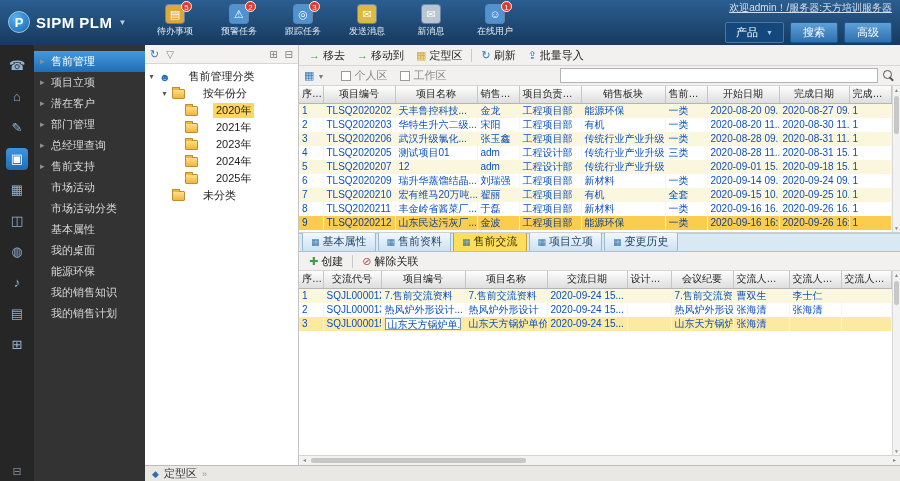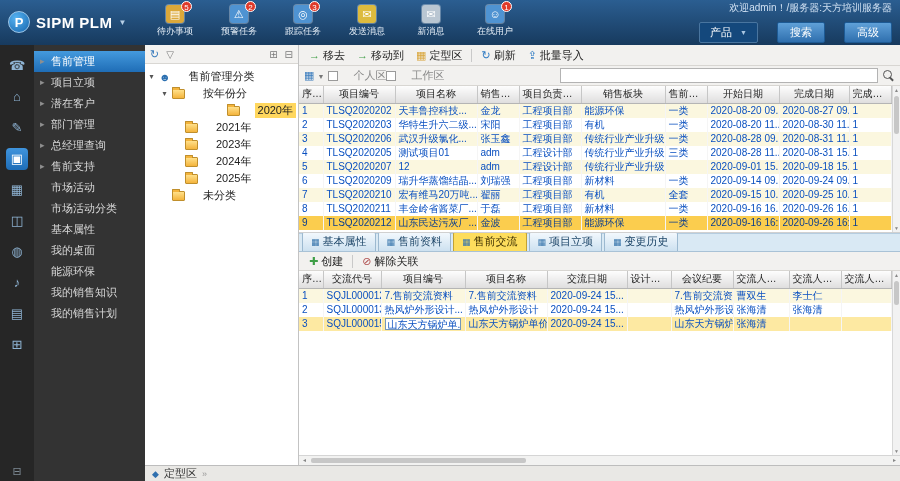--- a/index.html
+++ b/index.html
@@ -2,31 +2,31 @@
 <html><head>
 <meta charset="utf-8">
 <style>
 *{margin:0;padding:0;box-sizing:border-box;}
 html,body{background:#9a9a9a;}
 body{font-family:"Liberation Sans","DejaVu Sans",sans-serif;}
 .app{position:relative;width:900px;height:481px;background:#fff;overflow:hidden;font-size:11px;color:#333;}
 
 
 .topbar{position:absolute;top:0;left:0;right:0;height:45px;background:linear-gradient(#2b5e91,#173a5e);}
-.welcome{position:absolute;top:1px;right:8px;font-size:10px;color:#cfe0f2;white-space:nowrap;}
+.welcome{position:absolute;top:1px;right:8px;font-size:10px;color:#cfe0f2;white-space:nowrap;text-decoration:underline;}
 .logo{position:absolute;left:8px;top:11px;display:flex;align-items:center;gap:6px;}
 .logo-circle{width:22px;height:22px;border-radius:50%;background:radial-gradient(circle at 35% 30%,#56b2f1,#1565ad);color:#fff;font-weight:bold;font-size:13px;display:flex;align-items:center;justify-content:center;border:1px solid #9cc6e8;}
 .logo-text{color:#fff;font-weight:bold;font-size:15px;letter-spacing:.5px;}
 .logo-caret{color:#b7cfe6;font-size:8px;}
 .top-icons{position:absolute;left:150px;top:5px;display:flex;gap:14px;}
 .ticon{position:relative;width:50px;text-align:center;cursor:pointer;}
 .ticon-ic{display:block;width:18px;height:18px;margin:0 auto;border-radius:3px;color:#fff;font-size:11px;line-height:18px;box-shadow:0 0 0 1px rgba(255,255,255,.3);}
 .ticon-lb{display:block;margin-top:2px;font-size:9px;color:#e4edf6;white-space:nowrap;}
 .badge{position:absolute;top:-4px;left:31px;min-width:11px;height:11px;border-radius:6px;background:#e03a2a;color:#fff;font-size:8px;line-height:11px;padding:0 2px;border:1px solid #fff;}
-.top-right{position:absolute;right:8px;top:22px;display:flex;gap:19px;align-items:center;}
+.top-right{position:absolute;right:8px;top:22px;display:flex;gap:6px;align-items:center;}
 .btn-product{background:#14487c;border:1px solid #49759f;color:#fff;font-size:11px;padding:2px 10px;border-radius:2px;display:flex;gap:8px;align-items:center;cursor:pointer;}
 .btn-product .caret{font-size:7px;color:#a9c6e2;}
 .btn-top{background:linear-gradient(#5fa0d8,#2f6fae);border:1px solid #1d5a94;color:#fff;font-size:11px;padding:2px 12px;border-radius:2px;cursor:pointer;}
 
 
 .body{position:absolute;top:45px;left:0;right:0;bottom:0;display:flex;}
 .iconstrip{width:34px;background:#262626;display:flex;flex-direction:column;align-items:center;padding-top:10px;gap:9px;position:relative;flex:none;}
 .sicon{width:22px;height:22px;border-radius:4px;color:#8fb4d4;font-size:13px;line-height:22px;text-align:center;cursor:pointer;}
 .sicon.active{background:linear-gradient(#3f94dd,#1e6db7);color:#fff;}
 .strip-bottom{position:absolute;bottom:3px;left:0;width:34px;text-align:center;color:#7d8a94;font-size:11px;cursor:pointer;}
@@ -56,21 +56,21 @@
 
 .main{flex:1;display:flex;flex-direction:column;min-width:0;background:#fff;}
 .toolbar1,.dtoolbar{height:21px;background:#f2f1ef;border-bottom:1px solid #d8d6d2;display:flex;align-items:center;padding:0 4px;flex:none;}
 .dtoolbar{height:19px;}
 .tbtn{display:flex;align-items:center;gap:3px;padding:0 6px;font-size:11px;color:#222;cursor:pointer;white-space:nowrap;}
 .tbtn .ic{font-size:11px;}
 .vsep{width:1px;height:13px;background:#c9c9c9;margin:0 3px;}
 .toolbar2{height:20px;background:#f2f1ef;border-bottom:1px solid #d8d6d2;display:flex;align-items:center;padding:0 5px;gap:4px;flex:none;}
 .viewbtn{color:#3a7cbd;font-size:11px;cursor:pointer;}
 .viewbtn .caret{font-size:7px;color:#777;}
-.chkgrp{display:flex;align-items:center;margin-left:0;gap:12px;}
+.chkgrp{display:flex;align-items:center;margin-left:13px;}
 .chk{width:10px;height:10px;border:1px solid #9a9a9a;background:#fff;display:inline-block;flex:none;}
 .chklb{color:#8a8a8a;font-size:11px;margin-left:3px;}
 .searchwrap{margin-left:auto;display:flex;align-items:center;gap:4px;flex:1;max-width:335px;}
 .searchinput{flex:1;height:15px;border:1px solid #b3b3b3;background:#fff;font-size:11px;padding:0 3px;}
 .magicon{width:13px;height:13px;position:relative;cursor:pointer;flex:none;}
 .magicon::before{content:"";position:absolute;width:7px;height:7px;border:1.5px solid #555;border-radius:50%;left:1px;top:1px;}
 .magicon::after{content:"";position:absolute;width:5px;height:1.5px;background:#555;transform:rotate(45deg);left:7px;top:9px;}
 
 .grid1wrap{height:147px;position:relative;overflow:hidden;border-bottom:1px solid #d0d0d0;flex:none;background:#fff;}
 .grid2wrap{flex:1;position:relative;overflow:hidden;background:#fff;}
@@ -203,21 +203,21 @@
               <div class="trow" style="padding-left: 0px;">
                 <span class="texp">▾</span>
                 <span class="usericon">☻</span>
                 <span class="tlabel">售前管理分类</span>
               </div>
               <div class="trow" style="padding-left: 13px;">
                 <span class="texp">▾</span>
                 <span class="folder"></span>
                 <span class="tlabel">按年份分</span>
               </div>
-              <div class="trow" style="padding-left: 26px; justify-content: flex-end;">
+              <div class="trow" style="padding-left: 26px;">
                 <span class="texp"></span>
                 <span class="folder"></span>
                 <span class="tlabel selected">2020年</span>
               </div>
               <div class="trow" style="padding-left: 26px;">
                 <span class="texp"></span>
                 <span class="folder"></span>
                 <span class="tlabel">2021年</span>
               </div>
               <div class="trow" style="padding-left: 26px;">

